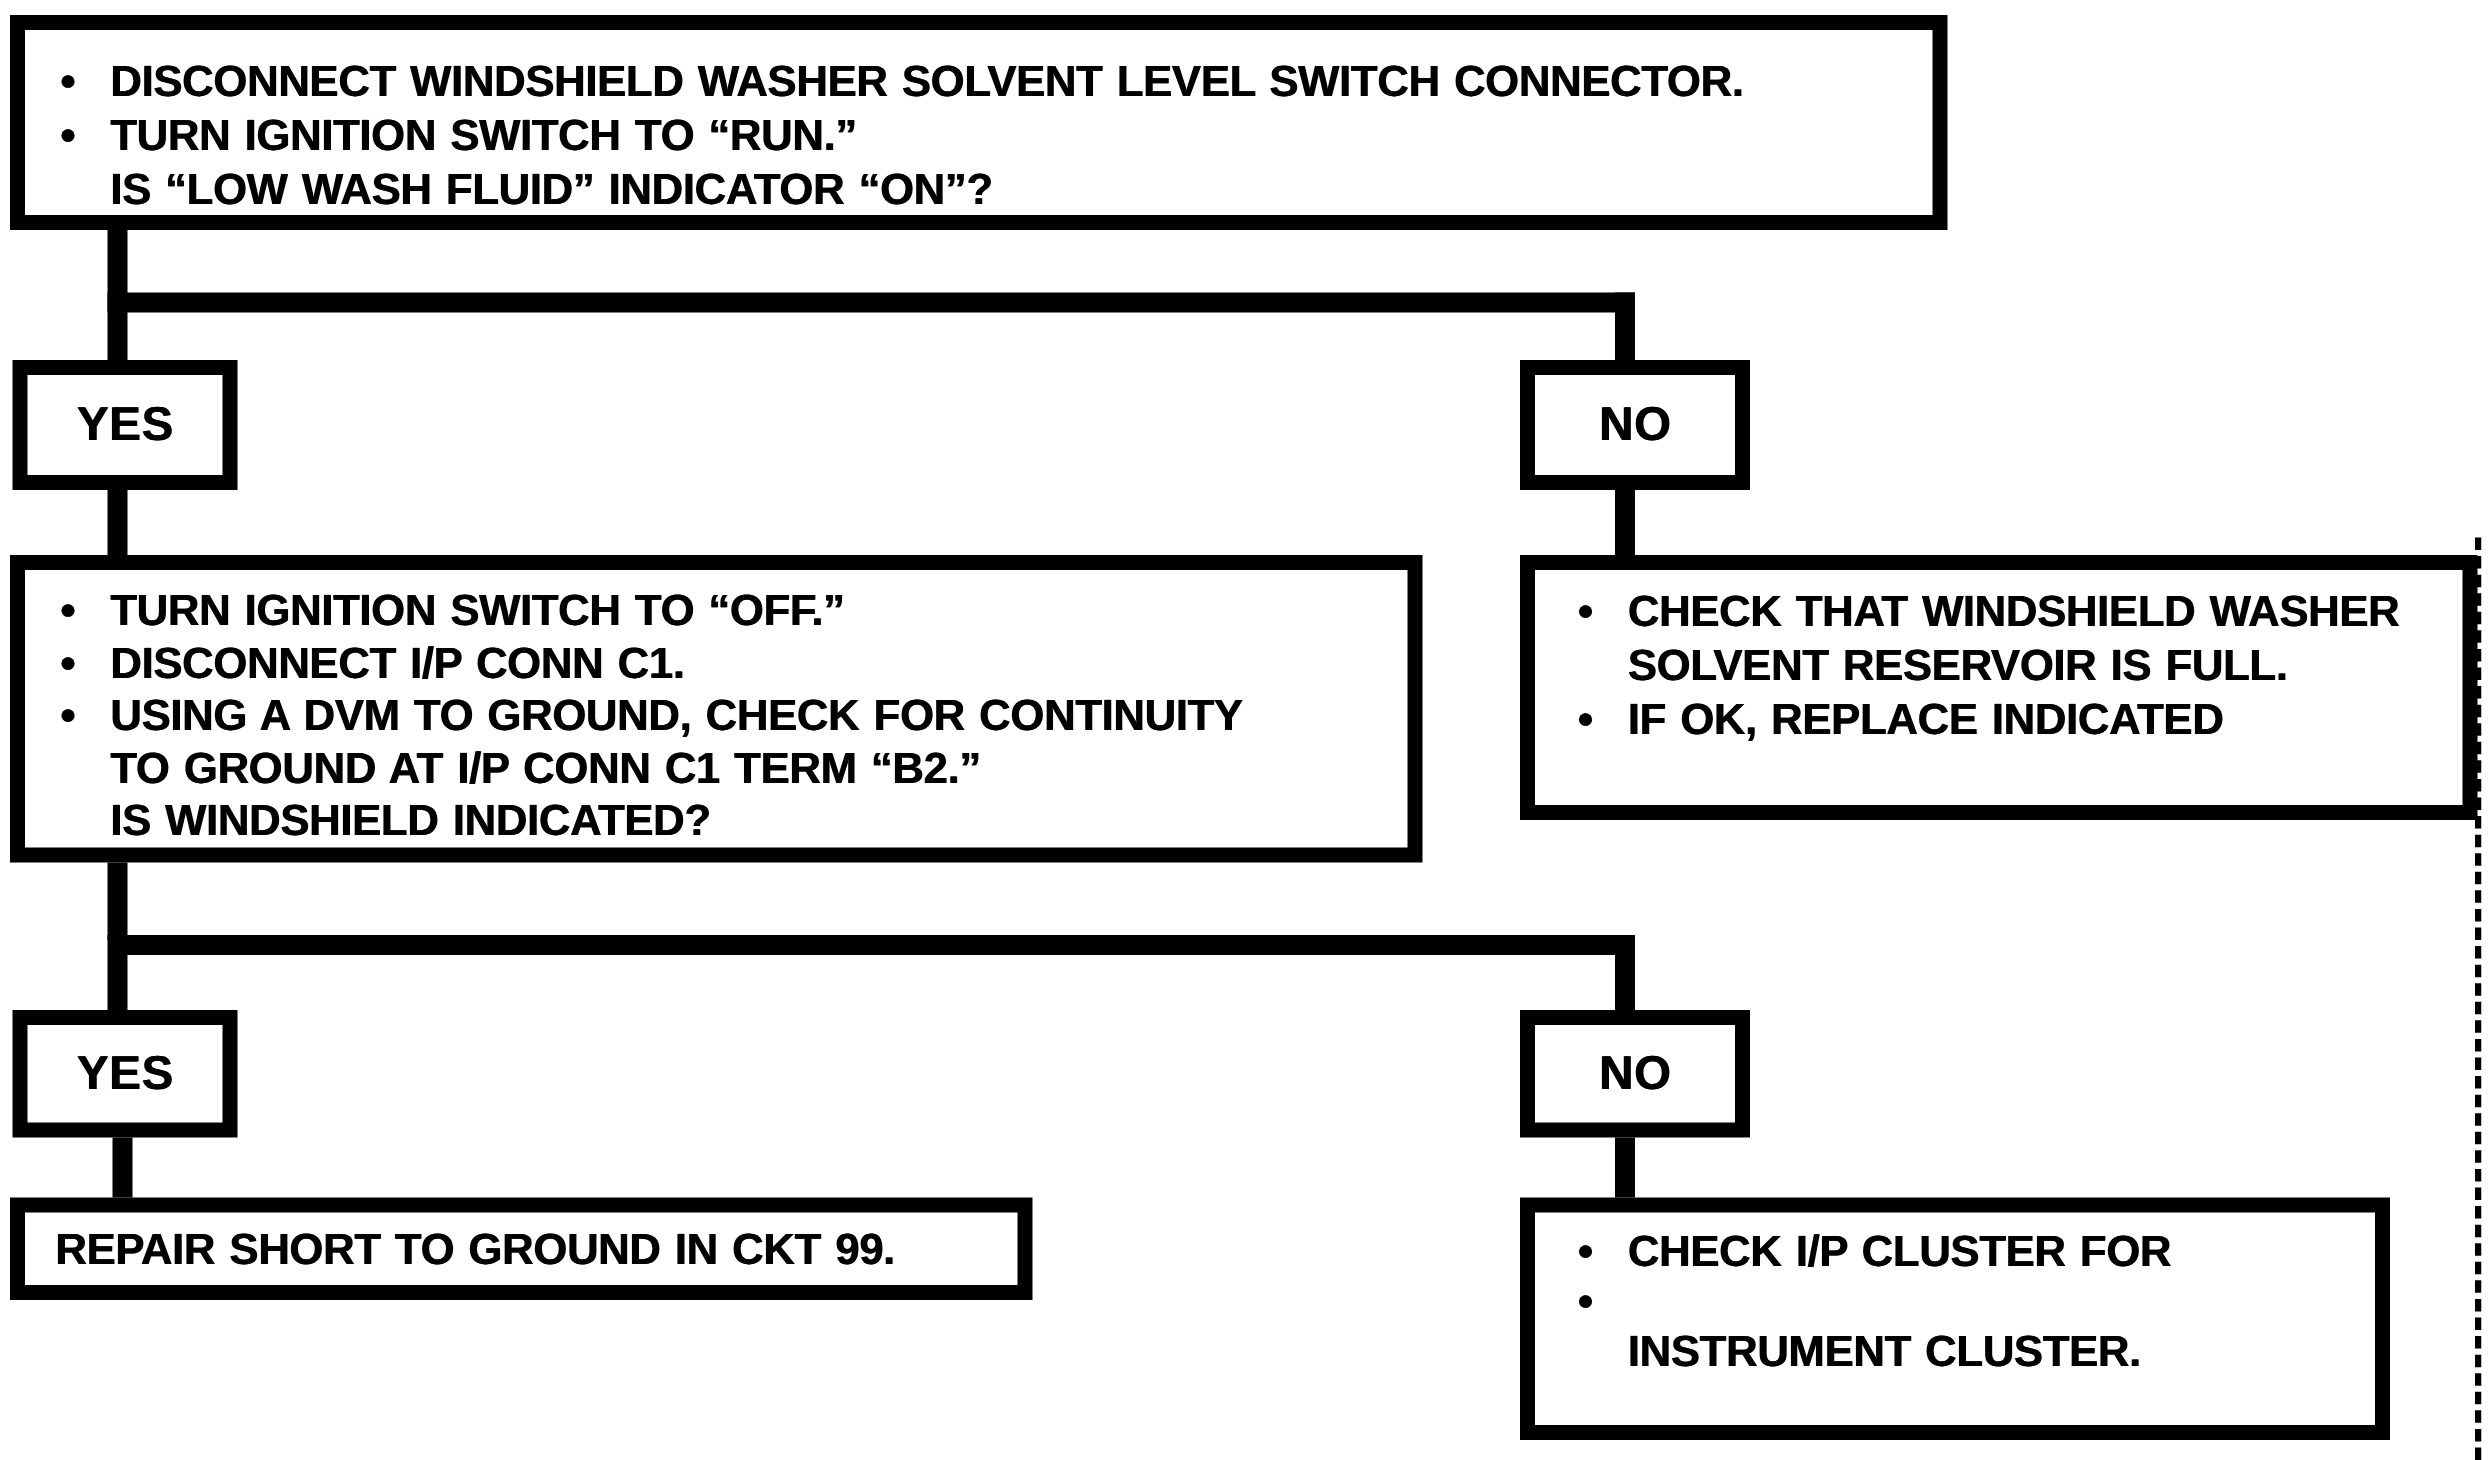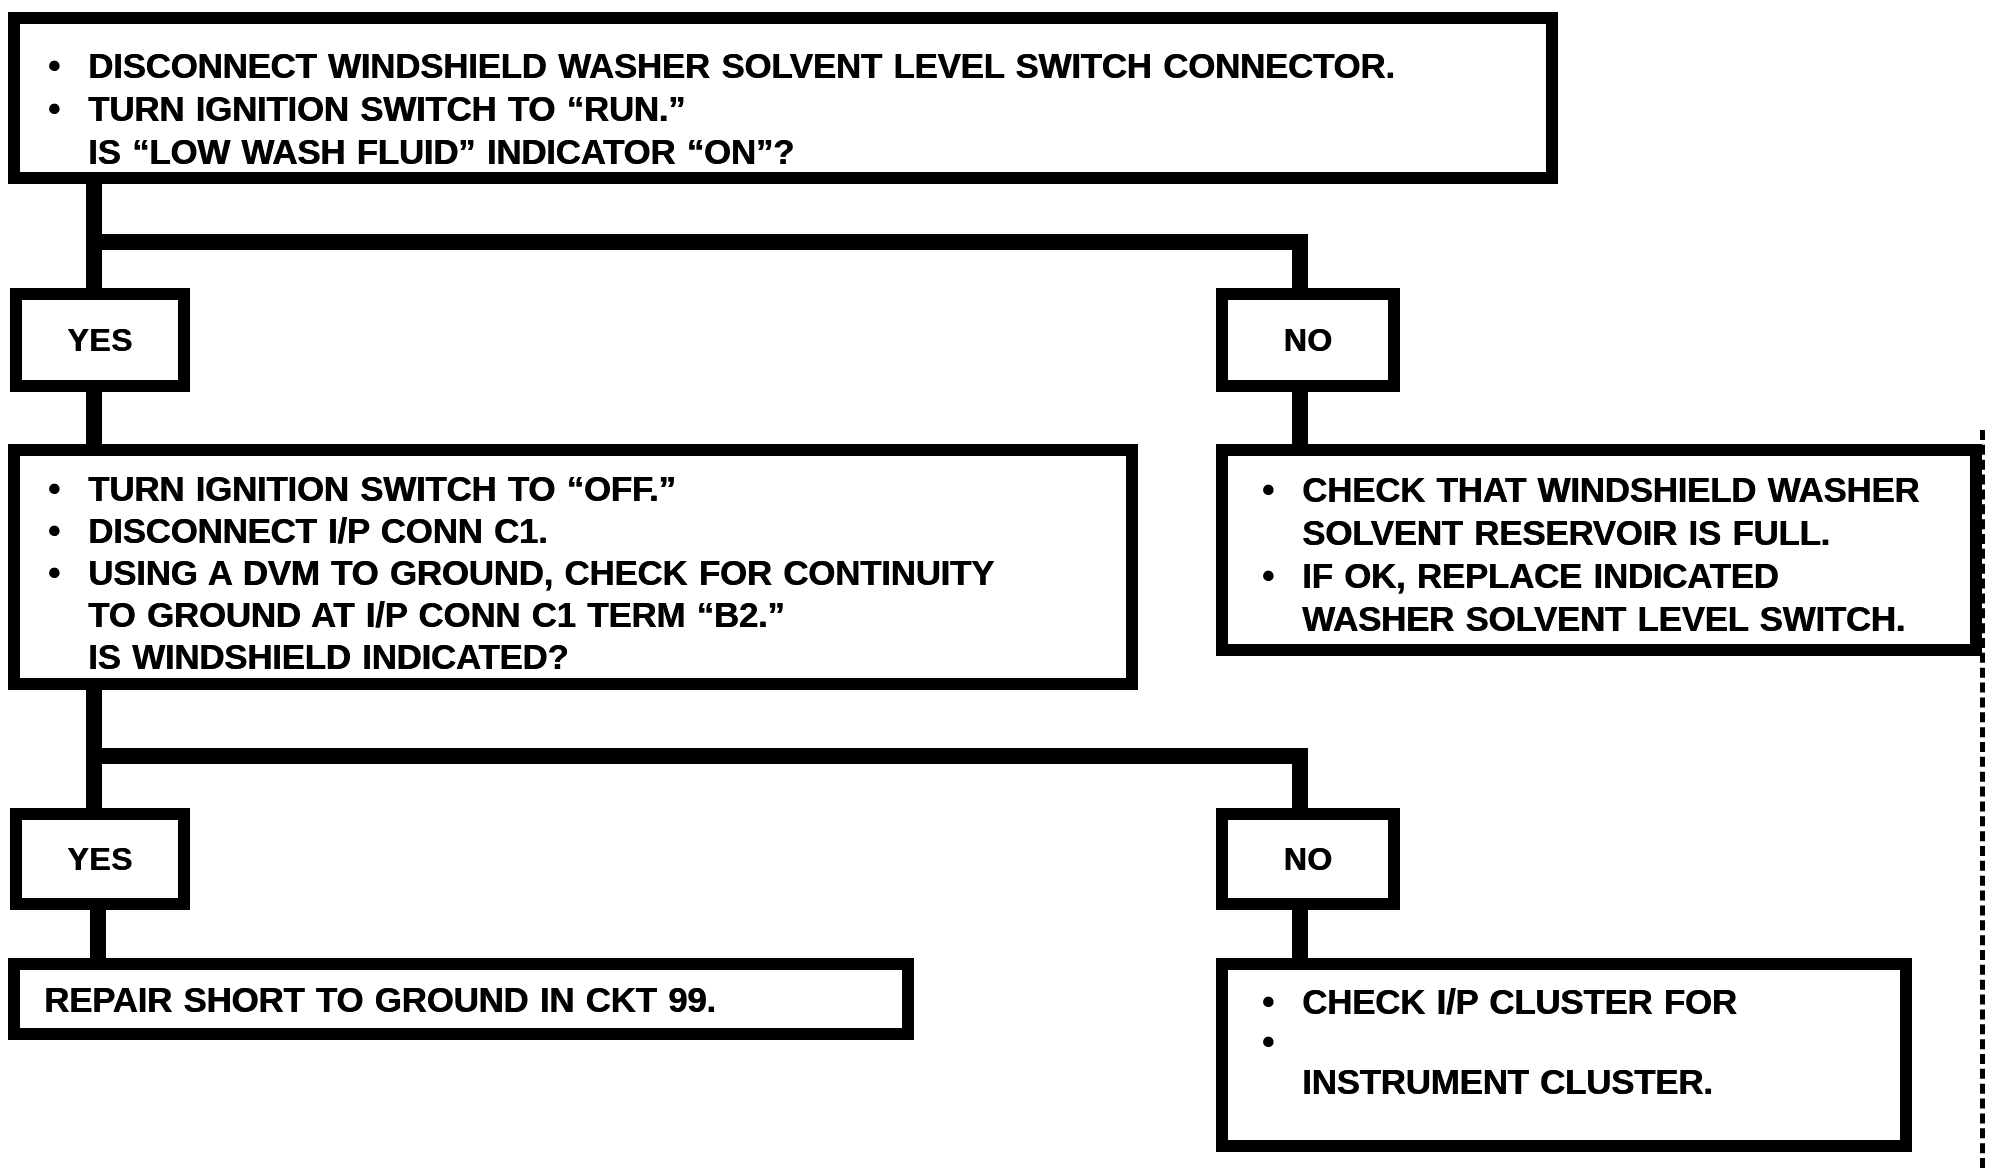--- a/index.html
+++ b/index.html
@@ -34,21 +34,21 @@
   .ln { display: flex; }
   .mk {
     flex: none;
     width: 40px;
   }
   .ln.indent { padding-left: 40px; }
   .yn {
     display: flex;
     align-items: center;
     justify-content: center;
-    font-size: 32px;
+    font-size: 38px;
     letter-spacing: 0.5px;
     text-shadow: 0.7px 0 0 currentColor;
   }
   .conn {
     position: absolute;
     background: #000;
   }
   .dash-artifact {
     position: absolute;
     width: 0;
@@ -135,33 +135,30 @@
       <span class="mk">•</span>
       <span>CHECK THAT WINDSHIELD WASHER</span>
     </div>
     <div class="ln indent">
       <span>SOLVENT RESERVOIR IS FULL.</span>
     </div>
     <div class="ln">
       <span class="mk">•</span>
       <span>IF OK, REPLACE INDICATED</span>
     </div>
-    <div class="ln indent">
-      <span>WASHER SOLVENT LEVEL SWITCH.</span>
-    </div>
   </div>
 
   <div class="box yn" style="left:10px; top:808px; width:180px; height:102px;">
     <span>YES</span>
   </div>
   <div class="box yn" style="left:1216px; top:808px; width:184px; height:102px;">
     <span>NO</span>
   </div>
 
-  <div class="box textblock single-line" style="left:8px; top:958px; width:906px; height:82px; padding-left:24px;">
+  <div class="box textblock single-line" style="left:8px; top:958px; width:818px; height:82px; padding-left:24px;">
     <span>REPAIR SHORT TO GROUND IN CKT 99.</span>
   </div>
 
   <div class="box textblock" style="left:1216px; top:958px; width:696px; height:194px; padding:12px 8px 0 34px; line-height:40px;">
     <div class="ln">
       <span class="mk">•</span>
       <span>CHECK I/P CLUSTER FOR</span>
     </div>
     <div class="ln">
       <span class="mk">•</span>

